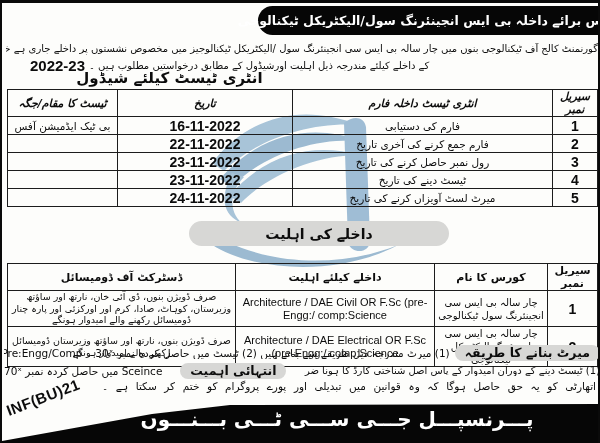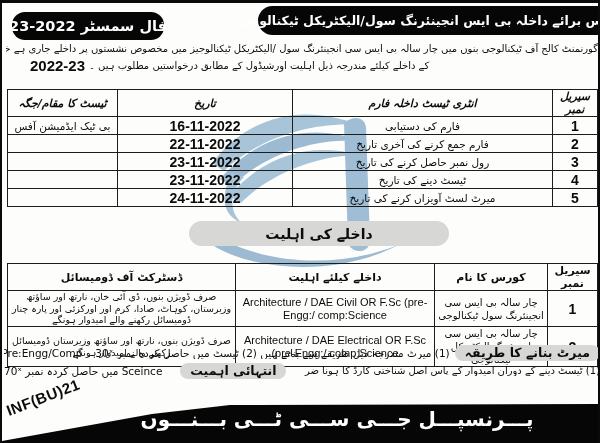--- a/index.html
+++ b/index.html
@@ -73,29 +73,27 @@
       <path d="M142,24 C152,16 162,18 164,28 L168,142 C168,154 150,156 146,144 Z" fill="#9bbad3"></path>
       <path d="M30,74 C18,98 20,116 40,124 C26,112 28,92 42,78 Z"></path>
       <path d="M2,128 C44,162 126,174 196,146 C128,182 34,170 0,138 Z" fill="#97b7cf"></path>
       <ellipse cx="104" cy="136" rx="6" ry="5"></ellipse>
     </g>
   </svg>
 
   <div class="abs title-bar">
     <span>نوٹس برائے داخلہ بی ایس انجینئرنگ سول/الیکٹریکل ٹیکنالوجی</span>
   </div>
-  <div class="abs sem-box">
-    <span>فال سمسٹر 2022-23</span>
-  </div>
 
   <div class="abs intro1">گورنمنٹ کالج آف ٹیکنالوجی بنوں میں چار سالہ بی ایس سی انجینئرنگ سول /الیکٹریکل ٹیکنالوجیز میں مخصوص نشستوں پر داخلے جاری ہے خواہشمند حضرات کو مطلع کیا جاتا ہے کہ سیشن</div>
   <div class="abs intro2">
     <span class="yr">2022-23</span>
     <span class="rtl" style="font-size:10px">کے داخلے کیلئے مندرجہ ذیل اہلیت اورشیڈول کے مطابق درخواستیں مطلوب ہیں ۔</span>
   </div>
+  <div class="abs sched-head">انٹری ٹیسٹ کیلئے شیڈول</div>
 
   <table class="abs t1" dir="ltr">
     <colgroup>
         <col style="width:110px">
         <col style="width:175px">
         <col style="width:260px">
         <col style="width:45px">
       </colgroup>
     <tbody>
         <tr>
@@ -172,20 +170,21 @@
     <div class="pill">میرٹ بنانے کا طریقہ</div>
     <div class="txt">(1) میرٹ مندرجہ ذیل طریقے سے بناتے ہیں (2) ٹیسٹ میں حاصل کردہ نمبر 30ˣ ۔ DAE OR Pre:Engg/Comp:</div>
   </div>
 
   <div class="abs imp-line">
     <div class="txt-l">Sceince میں حاصل کردہ نمبر 70ˣ</div>
     <div class="pill">انتہائی اہمیت</div>
     <div class="txt-r">(1) ٹیسٹ دینے کے دوران امیدوار کے پاس اصل شناختی کارڈ کا ہونا ضروری ہے (2) مجاز</div>
   </div>
 
+  <div class="abs close-line">اتھارٹی کو یہ حق حاصل ہوگا کہ وہ قوانین میں تبدیلی اور پورے پروگرام کو ختم کر سکتا ہے ۔</div>
 
   <svg class="abs banner-svg" width="600" height="48" viewBox="0 0 600 48">
     <polygon points="0,43 150,16 228,7 600,6 600,48 0,48" fill="#060606"></polygon>
   </svg>
   <div class="abs banner-text">پـــرنسپـــل جـــی ســـی ٹـــی بـــنـــوں</div>
   <div class="abs inf">INF(BU)21</div>
 
 </div>
 
 </body></html>

